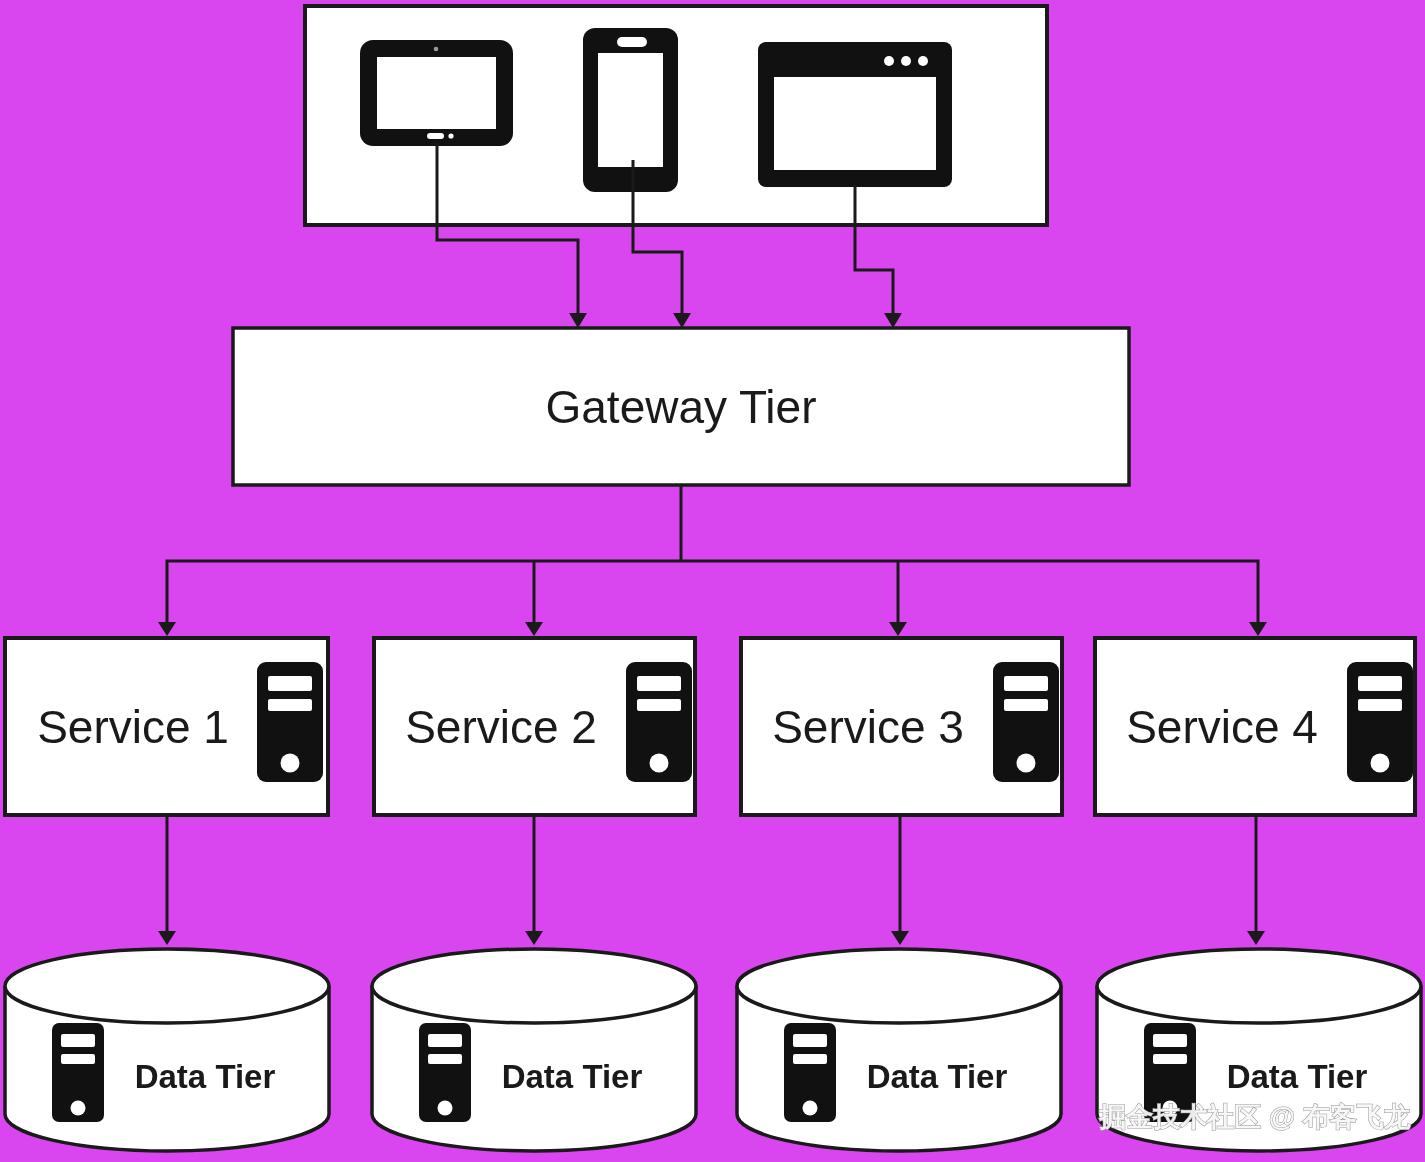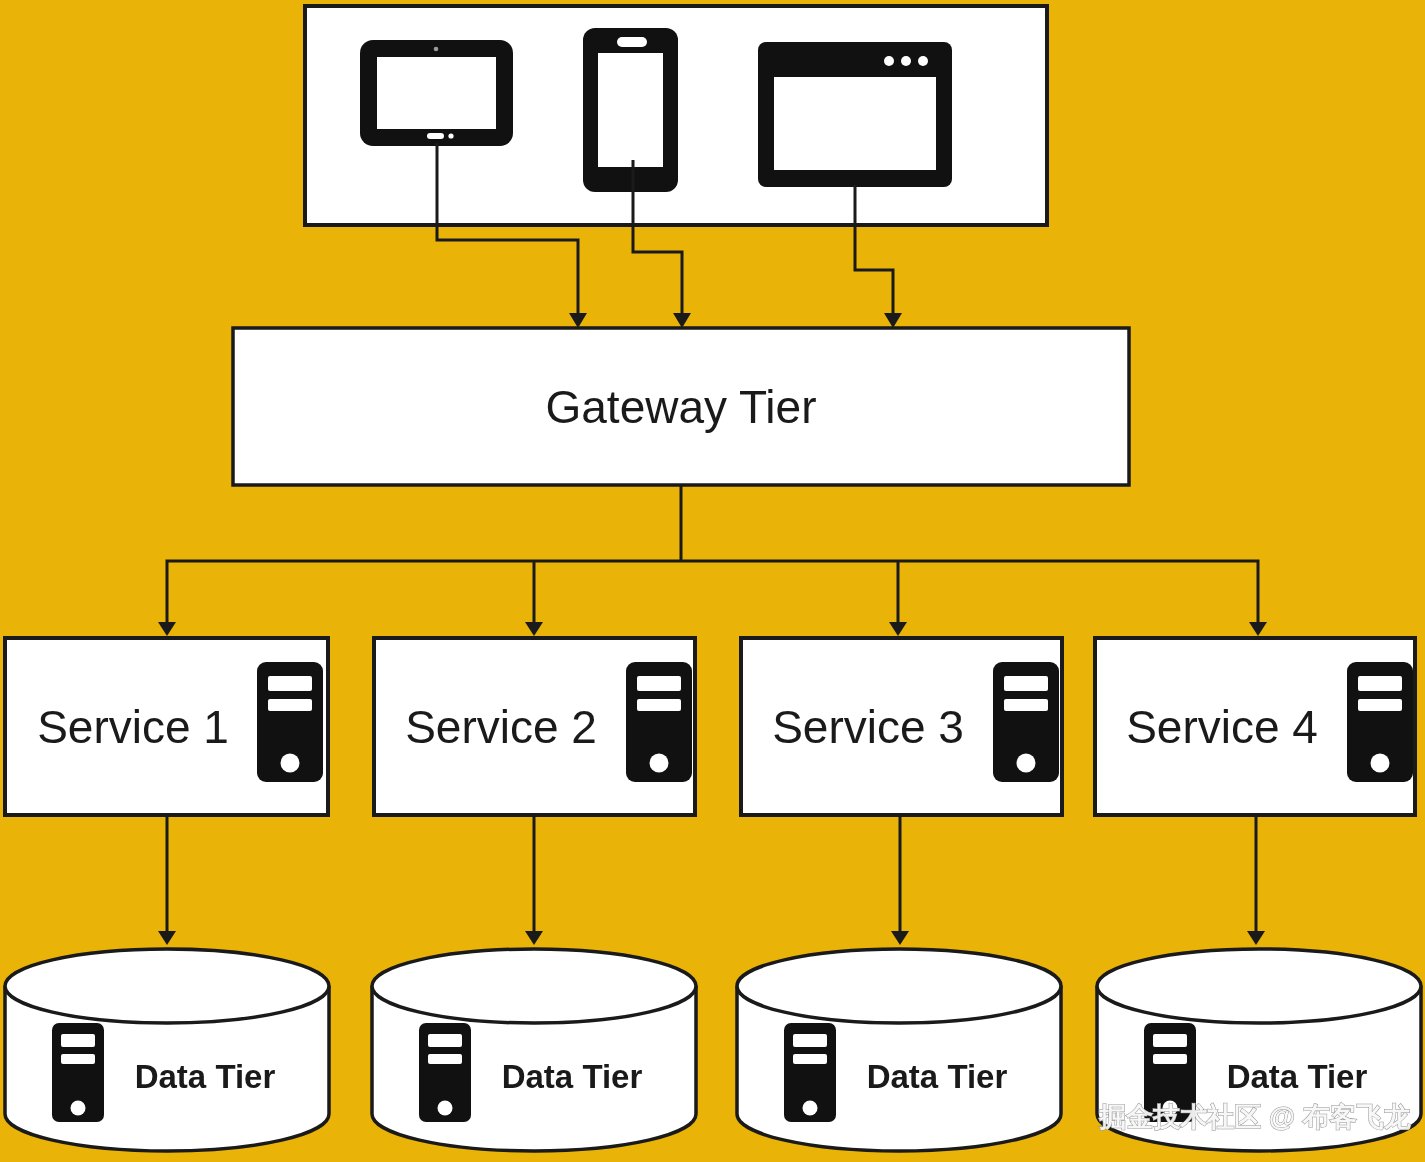--- a/index.html
+++ b/index.html
@@ -1,20 +1,20 @@
 <!DOCTYPE html>
 <html><head>
 <meta charset="utf-8">
 <style>
   html, body { margin: 0; padding: 0; background: #ffffff; }
   .stage {
     position: relative;
     width: 1425px;
     height: 1162px;
-    background: #eab308;
+    background: #d946ef;
     overflow: hidden;
   }
   svg { display: block; }
   svg text {
     font-family: "Liberation Sans", sans-serif;
     fill: #1a1a1a;
   }
   .node-label   { font-size: 46px; font-weight: 400; }
   .data-label   { font-size: 33px; font-weight: 600; }
   .watermark-text {

